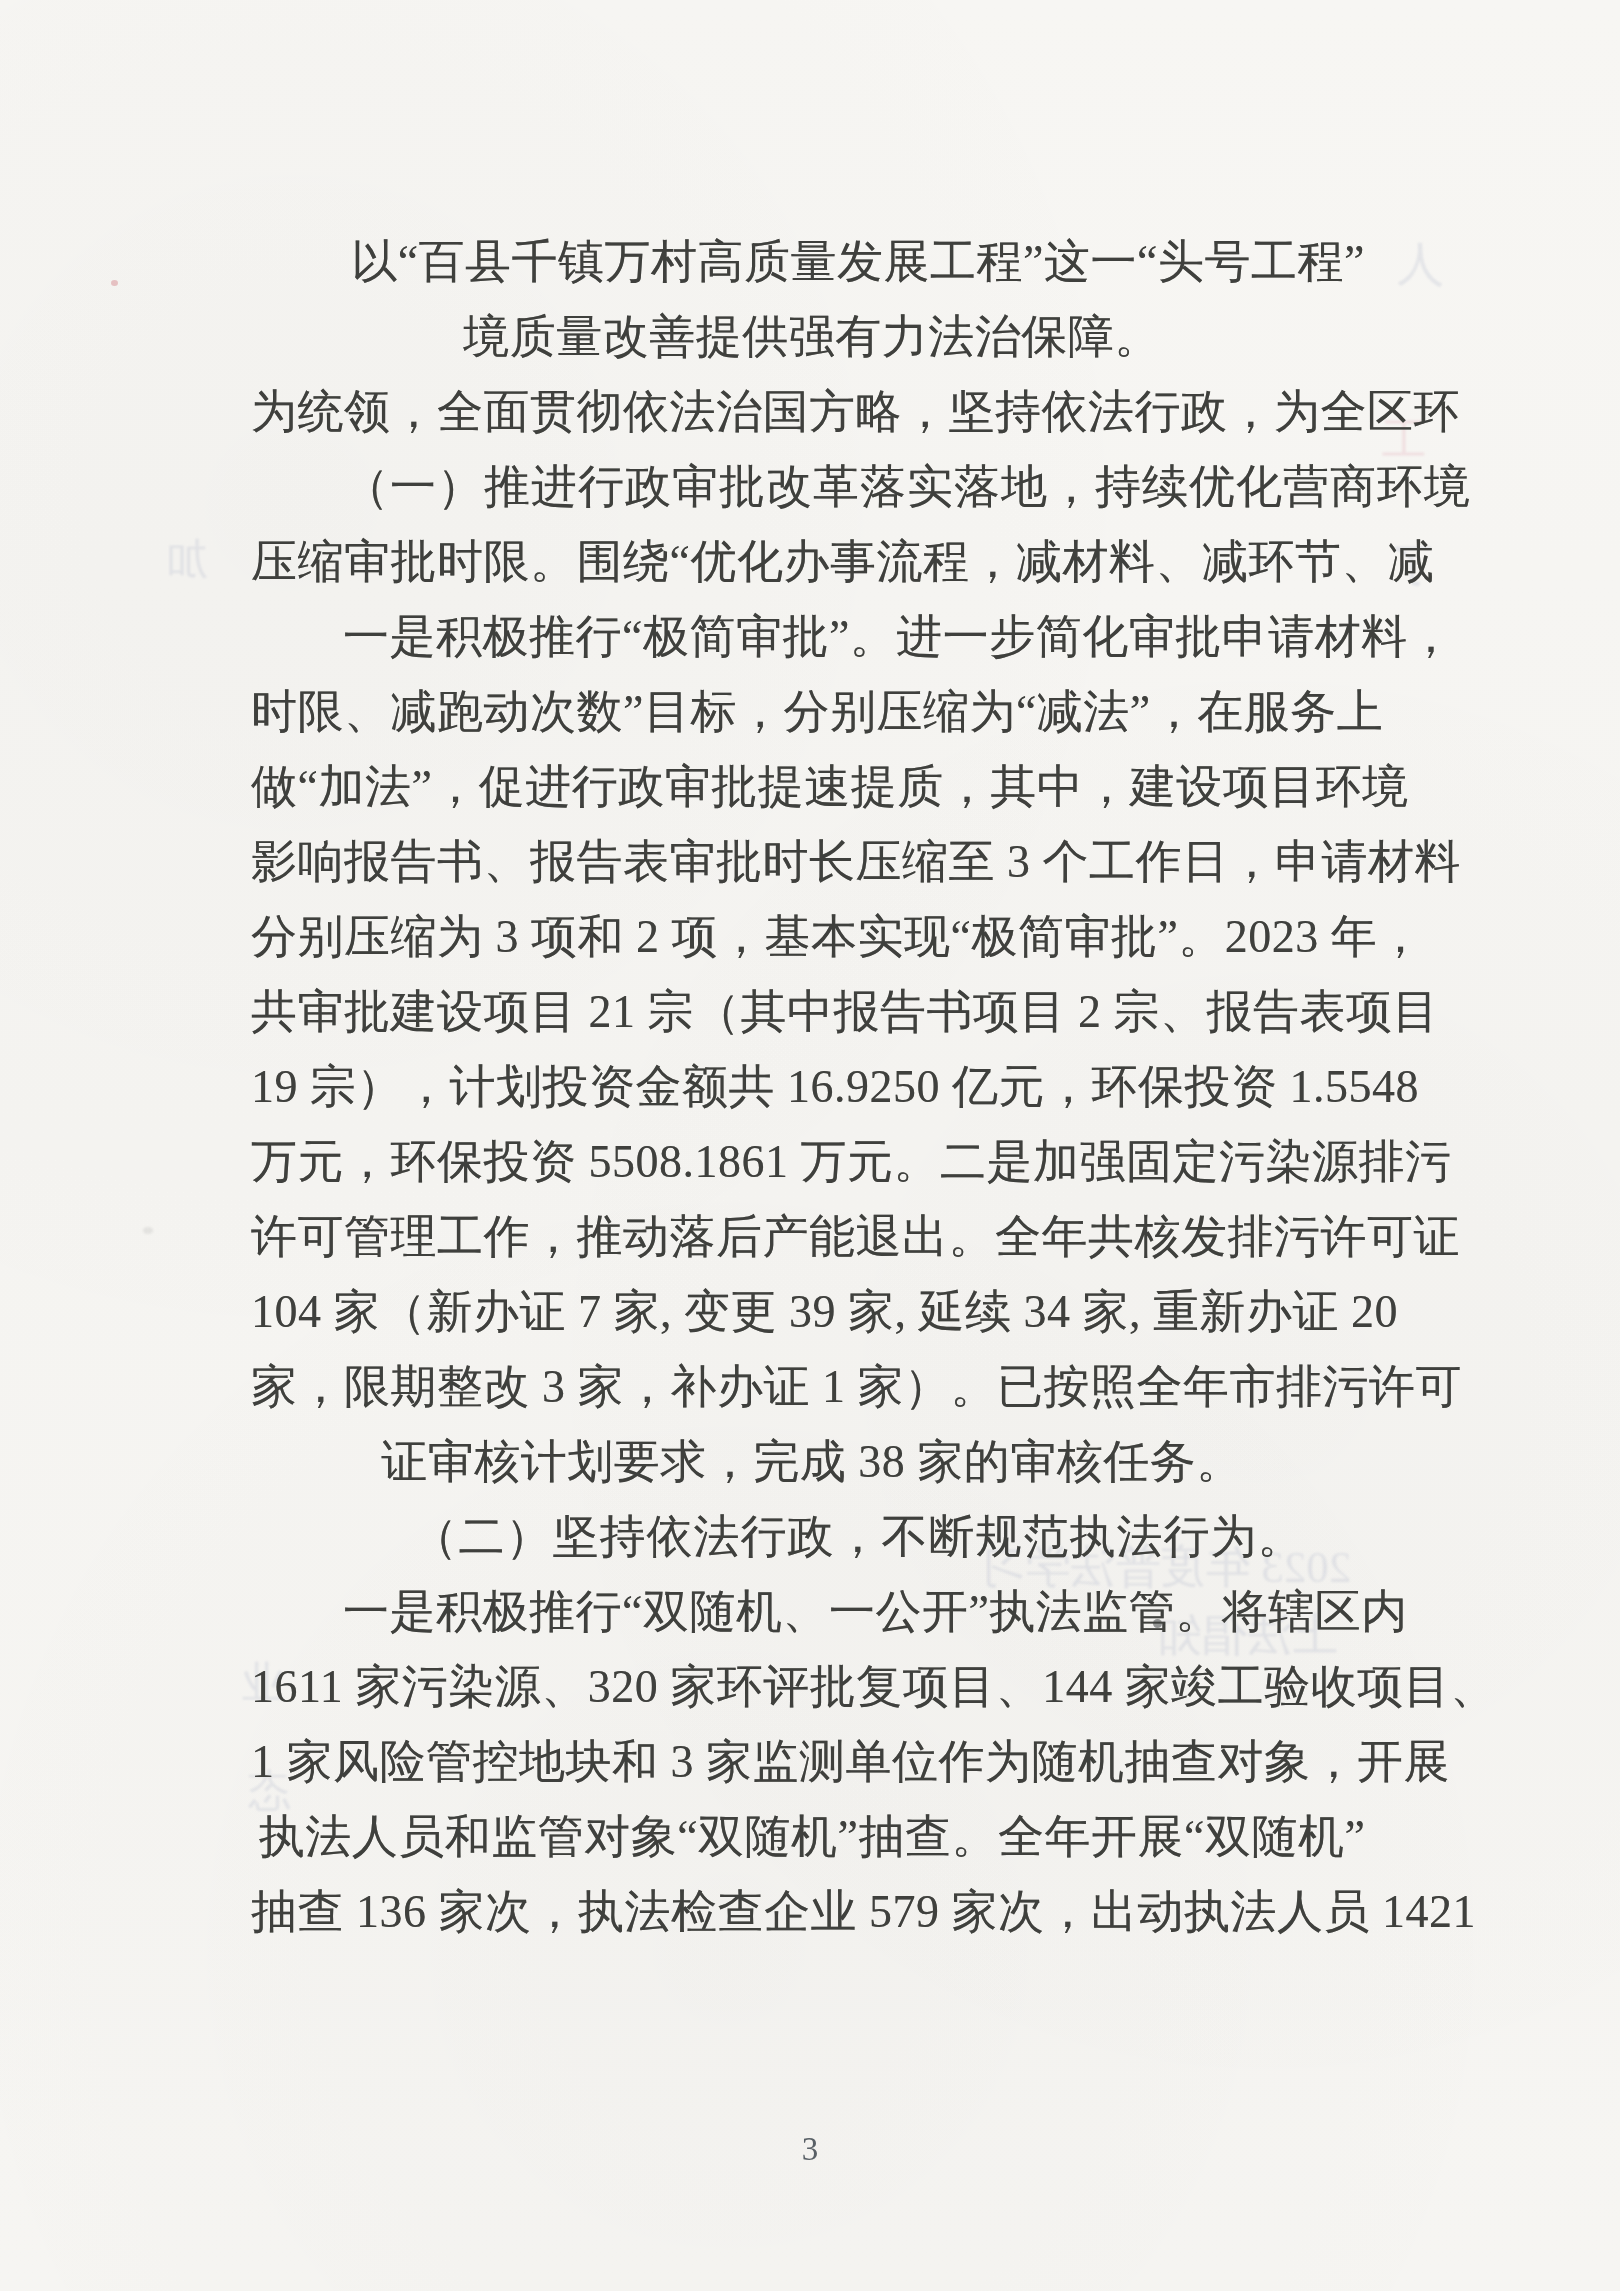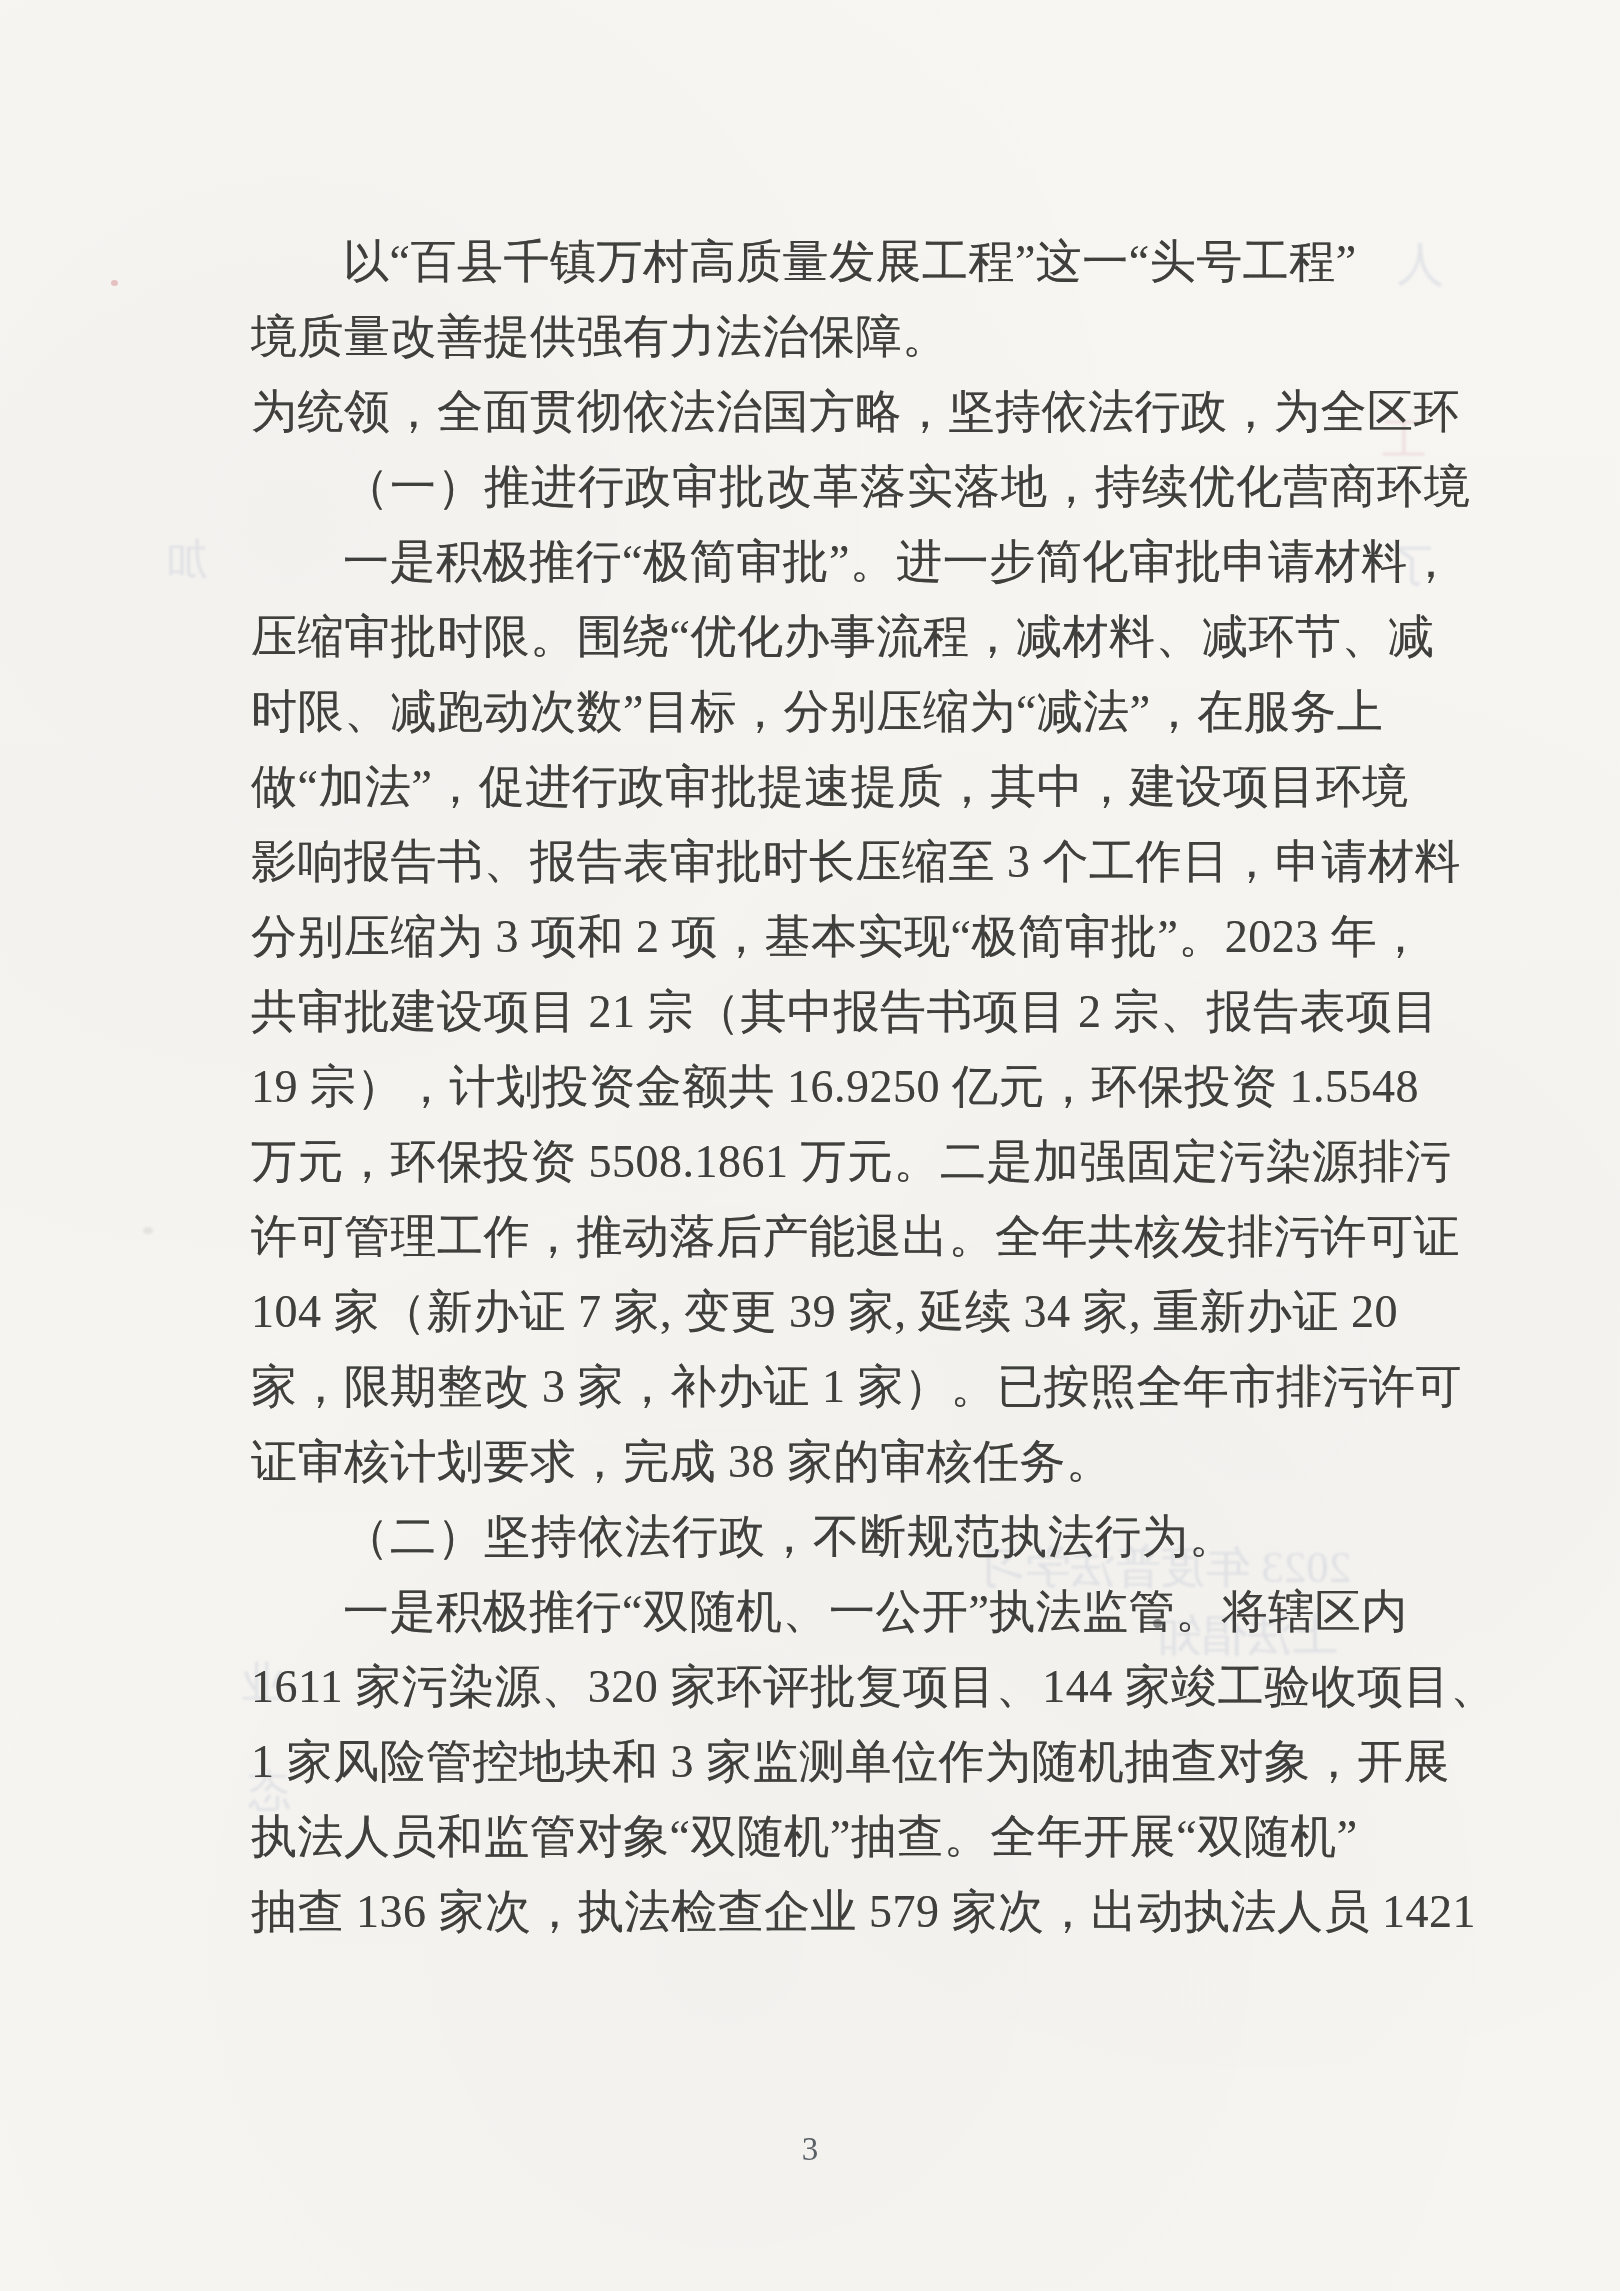--- a/index.html
+++ b/index.html
@@ -24,20 +24,21 @@
     width: 1122px;
     color: #3f403d;
     font-size: 46px;
   }
   .line {
     height: 75px;
     line-height: 75px;
     white-space: nowrap;
     letter-spacing: 0.5px;
     text-shadow: 0 0 0.6px rgba(63,64,61,0.55);
+    text-align: center;
   }
   .line.indent { padding-left: 92px; }
   .line.heading { letter-spacing: 1px; }
   .page-number {
     position: absolute;
     top: 2125px;
     left: 0;
     width: 100%;
     height: 49px;
     line-height: 49px;
@@ -88,22 +89,22 @@
 
   <div class="speck speck-red"></div>
   <div class="speck speck-dot"></div>
   <div class="speck speck-smudge"></div>
 
   <div class="text-block" id="text-block">
       <div class="line indent">以“百县千镇万村高质量发展工程”这一“头号工程”</div>
       <div class="line">境质量改善提供强有力法治保障。</div>
       <div class="line">为统领，全面贯彻依法治国方略，坚持依法行政，为全区环</div>
       <div class="line indent heading">（一）推进行政审批改革落实落地，持续优化营商环境</div>
+      <div class="line">压缩审批时限。围绕“优化办事流程，减材料、减环节、减</div>
       <div class="line indent">一是积极推行“极简审批”。进一步简化审批申请材料，</div>
-      <div class="line">压缩审批时限。围绕“优化办事流程，减材料、减环节、减</div>
       <div class="line">时限、减跑动次数”目标，分别压缩为“减法”，在服务上</div>
       <div class="line">做“加法”，促进行政审批提速提质，其中，建设项目环境</div>
       <div class="line">影响报告书、报告表审批时长压缩至 3 个工作日，申请材料</div>
       <div class="line">分别压缩为 3 项和 2 项，基本实现“极简审批”。2023 年，</div>
       <div class="line">共审批建设项目 21 宗（其中报告书项目 2 宗、报告表项目</div>
       <div class="line">19 宗），计划投资金额共 16.9250 亿元，环保投资 1.5548</div>
       <div class="line">万元，环保投资 5508.1861 万元。二是加强固定污染源排污</div>
       <div class="line">许可管理工作，推动落后产能退出。全年共核发排污许可证</div>
       <div class="line">104 家（新办证 7 家, 变更 39 家, 延续 34 家, 重新办证 20</div>
       <div class="line">家，限期整改 3 家，补办证 1 家）。已按照全年市排污许可</div>

